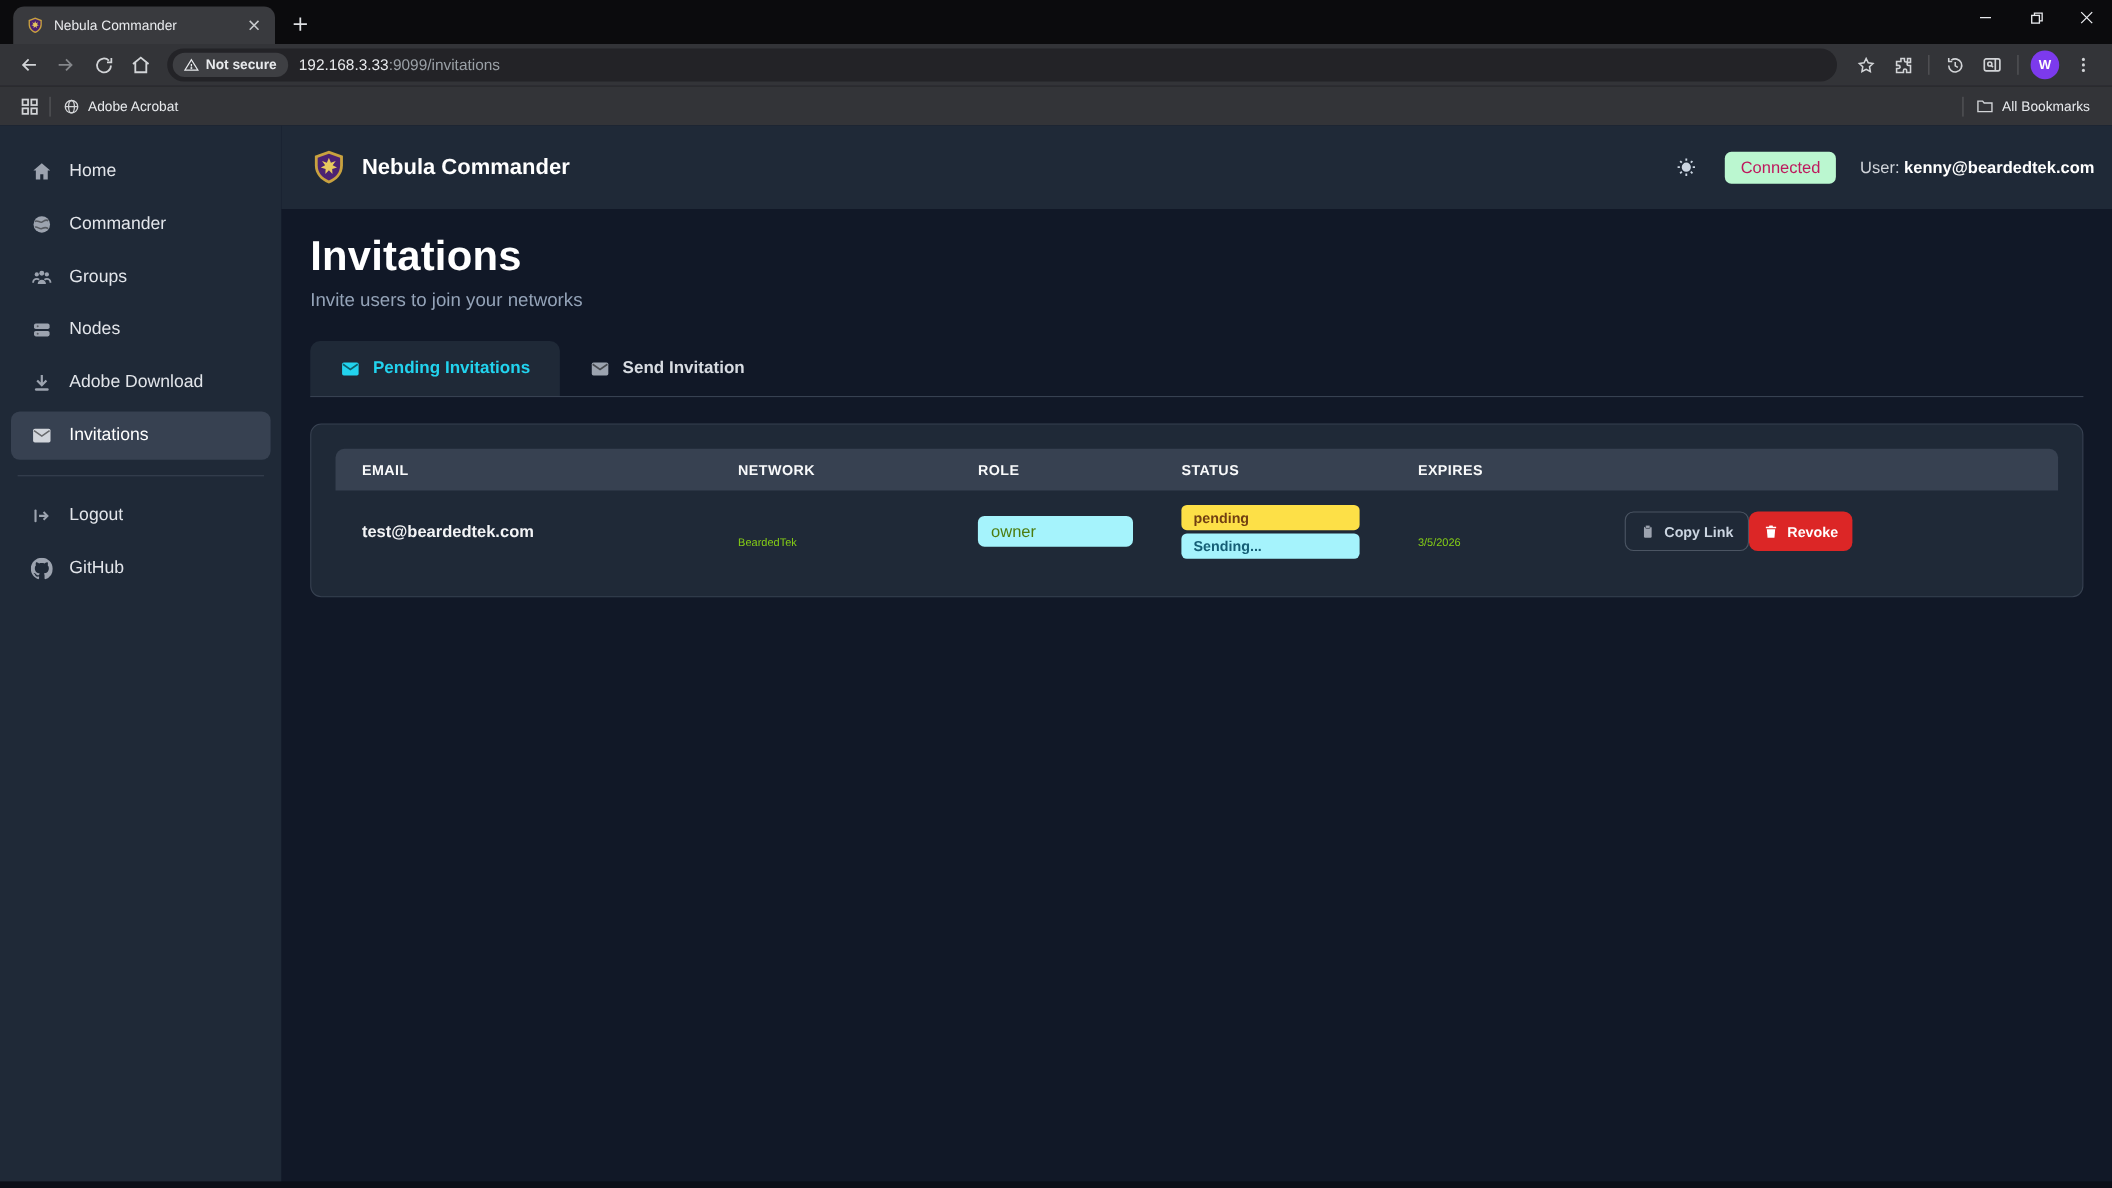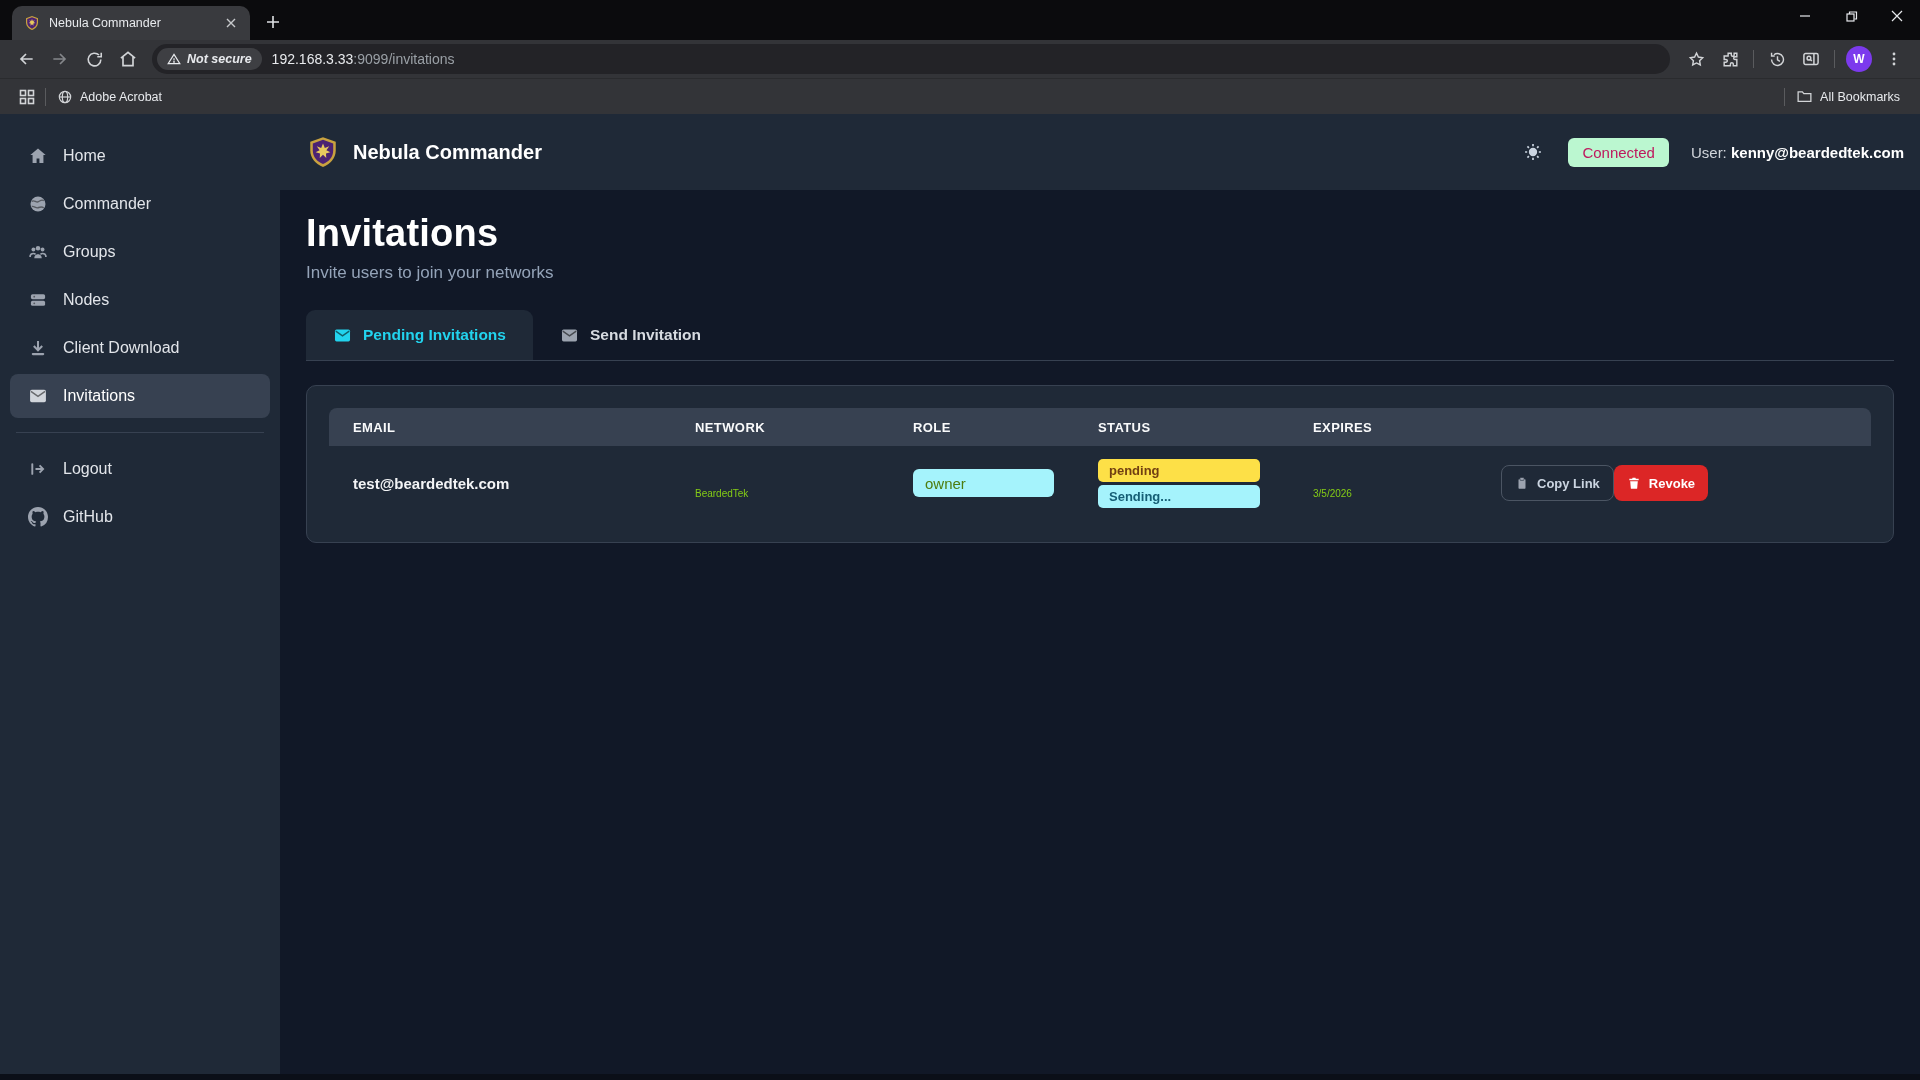--- a/index.html
+++ b/index.html
@@ -36,35 +36,35 @@
   .newtab{width:30px;height:30px;margin:0 0 3px 8px;display:flex;align-items:center;justify-content:center;color:#dfe1e4;}
   .wincontrols{position:absolute;top:0;right:0;height:32px;display:flex;}
   .winbtn{width:46px;height:32px;display:flex;align-items:center;justify-content:center;color:#e8eaed;}
 
   .toolbar{height:38px;background:var(--chrome-toolbar);display:flex;align-items:center;padding:0 10px;gap:2px;}
   .navbtn{width:32px;height:32px;display:flex;align-items:center;justify-content:center;border-radius:50%;color:var(--chrome-icon);flex:0 0 auto;}
   .navbtn.dim{color:#85878b;}
   .omnibox{flex:1;height:30px;background:var(--chrome-pill);border-radius:15px;margin:0 8px 0 6px;
     display:flex;align-items:center;padding:0 14px 0 5px;min-width:0;}
   .chip{height:22px;background:var(--chrome-chip);border-radius:11px;display:flex;align-items:center;gap:6px;
-    padding:0 10px;color:#e8eaed;font-size:12.5px;font-weight:700;flex:0 0 auto;font-style:italic;}
+    padding:0 10px;color:#e8eaed;font-size:12.5px;font-weight:700;flex:0 0 auto;}
   .url{margin-left:10px;font-size:14px;color:#e8eaed;white-space:nowrap;overflow:hidden;}
   .url .rest{color:#9aa0a6;}
   .tool-sep{width:1px;height:18px;background:#5a5b5e;margin:0 5px;flex:0 0 auto;}
   .avatar{width:26px;height:26px;border-radius:50%;background:var(--avatar-purple);color:#fff;font-size:12px;font-weight:700;
     display:flex;align-items:center;justify-content:center;flex:0 0 auto;margin:0 4px;}
 
   .bookmarksbar{height:36px;background:var(--chrome-toolbar);border-top:1px solid #2a2b2e;
     display:flex;align-items:center;padding:0 14px;color:#e8eaed;font-size:12.5px;}
   .bm-item{display:flex;align-items:center;gap:7px;padding:0 6px;}
   .bm-spacer{flex:1;}
 
   
   .app{display:flex;height:966px;}
-  .sidebar{width:280px;background:var(--bg-panel);padding:20px 10px 0 10px;flex:0 0 auto;}
+  .sidebar{width:256px;background:var(--bg-panel);padding:20px 10px 0 10px;flex:0 0 auto;}
   .side-item{height:44px;margin-bottom:4px;border-radius:8px;display:flex;align-items:center;gap:15px;
     padding:0 0 0 18px;color:#e2e5ea;font-size:16px;font-weight:500;}
   .side-item .ic{width:20px;height:20px;color:#9ca3af;display:flex;flex:0 0 auto;}
   .side-item.active{background:var(--bg-raised);color:#fff;}
   .side-item.active .ic{color:#d1d5db;}
   .side-divider{height:1px;background:var(--bg-raised);margin:14px 6px;}
 
   .content-col{flex:1;display:flex;flex-direction:column;min-width:0;}
   .app-header{height:76px;background:var(--bg-panel);display:flex;align-items:center;padding:0 16px 0 26px;flex:0 0 auto;}
   .brand{display:flex;align-items:center;gap:13px;}
@@ -306,21 +306,21 @@
         </span>
         <span>Nodes</span>
       </div>
       <div class="side-item">
         <span class="ic">
           <svg viewBox="0 0 24 24" fill="currentColor">
               <path d="M10.8 3.5h2.4v8.2l3-3 1.7 1.7-5.9 6-5.9-6 1.7-1.7 3 3z"></path>
               <rect x="4.5" y="18" width="15" height="2.6" rx="1.3"></rect>
             </svg>
         </span>
-        <span>Client Download</span>
+        <span>Adobe Download</span>
       </div>
       <div class="side-item active">
         <span class="ic">
           <svg viewBox="0 0 24 24">
               <rect x="2.5" y="4.5" width="19" height="15" rx="2" fill="currentColor"></rect>
             <path d="M3.5 6.5l8.5 6 8.5-6" stroke="rgba(0,0,0,.5)" stroke-width="1.8" fill="none"></path>
             </svg>
         </span>
         <span>Invitations</span>
       </div>

